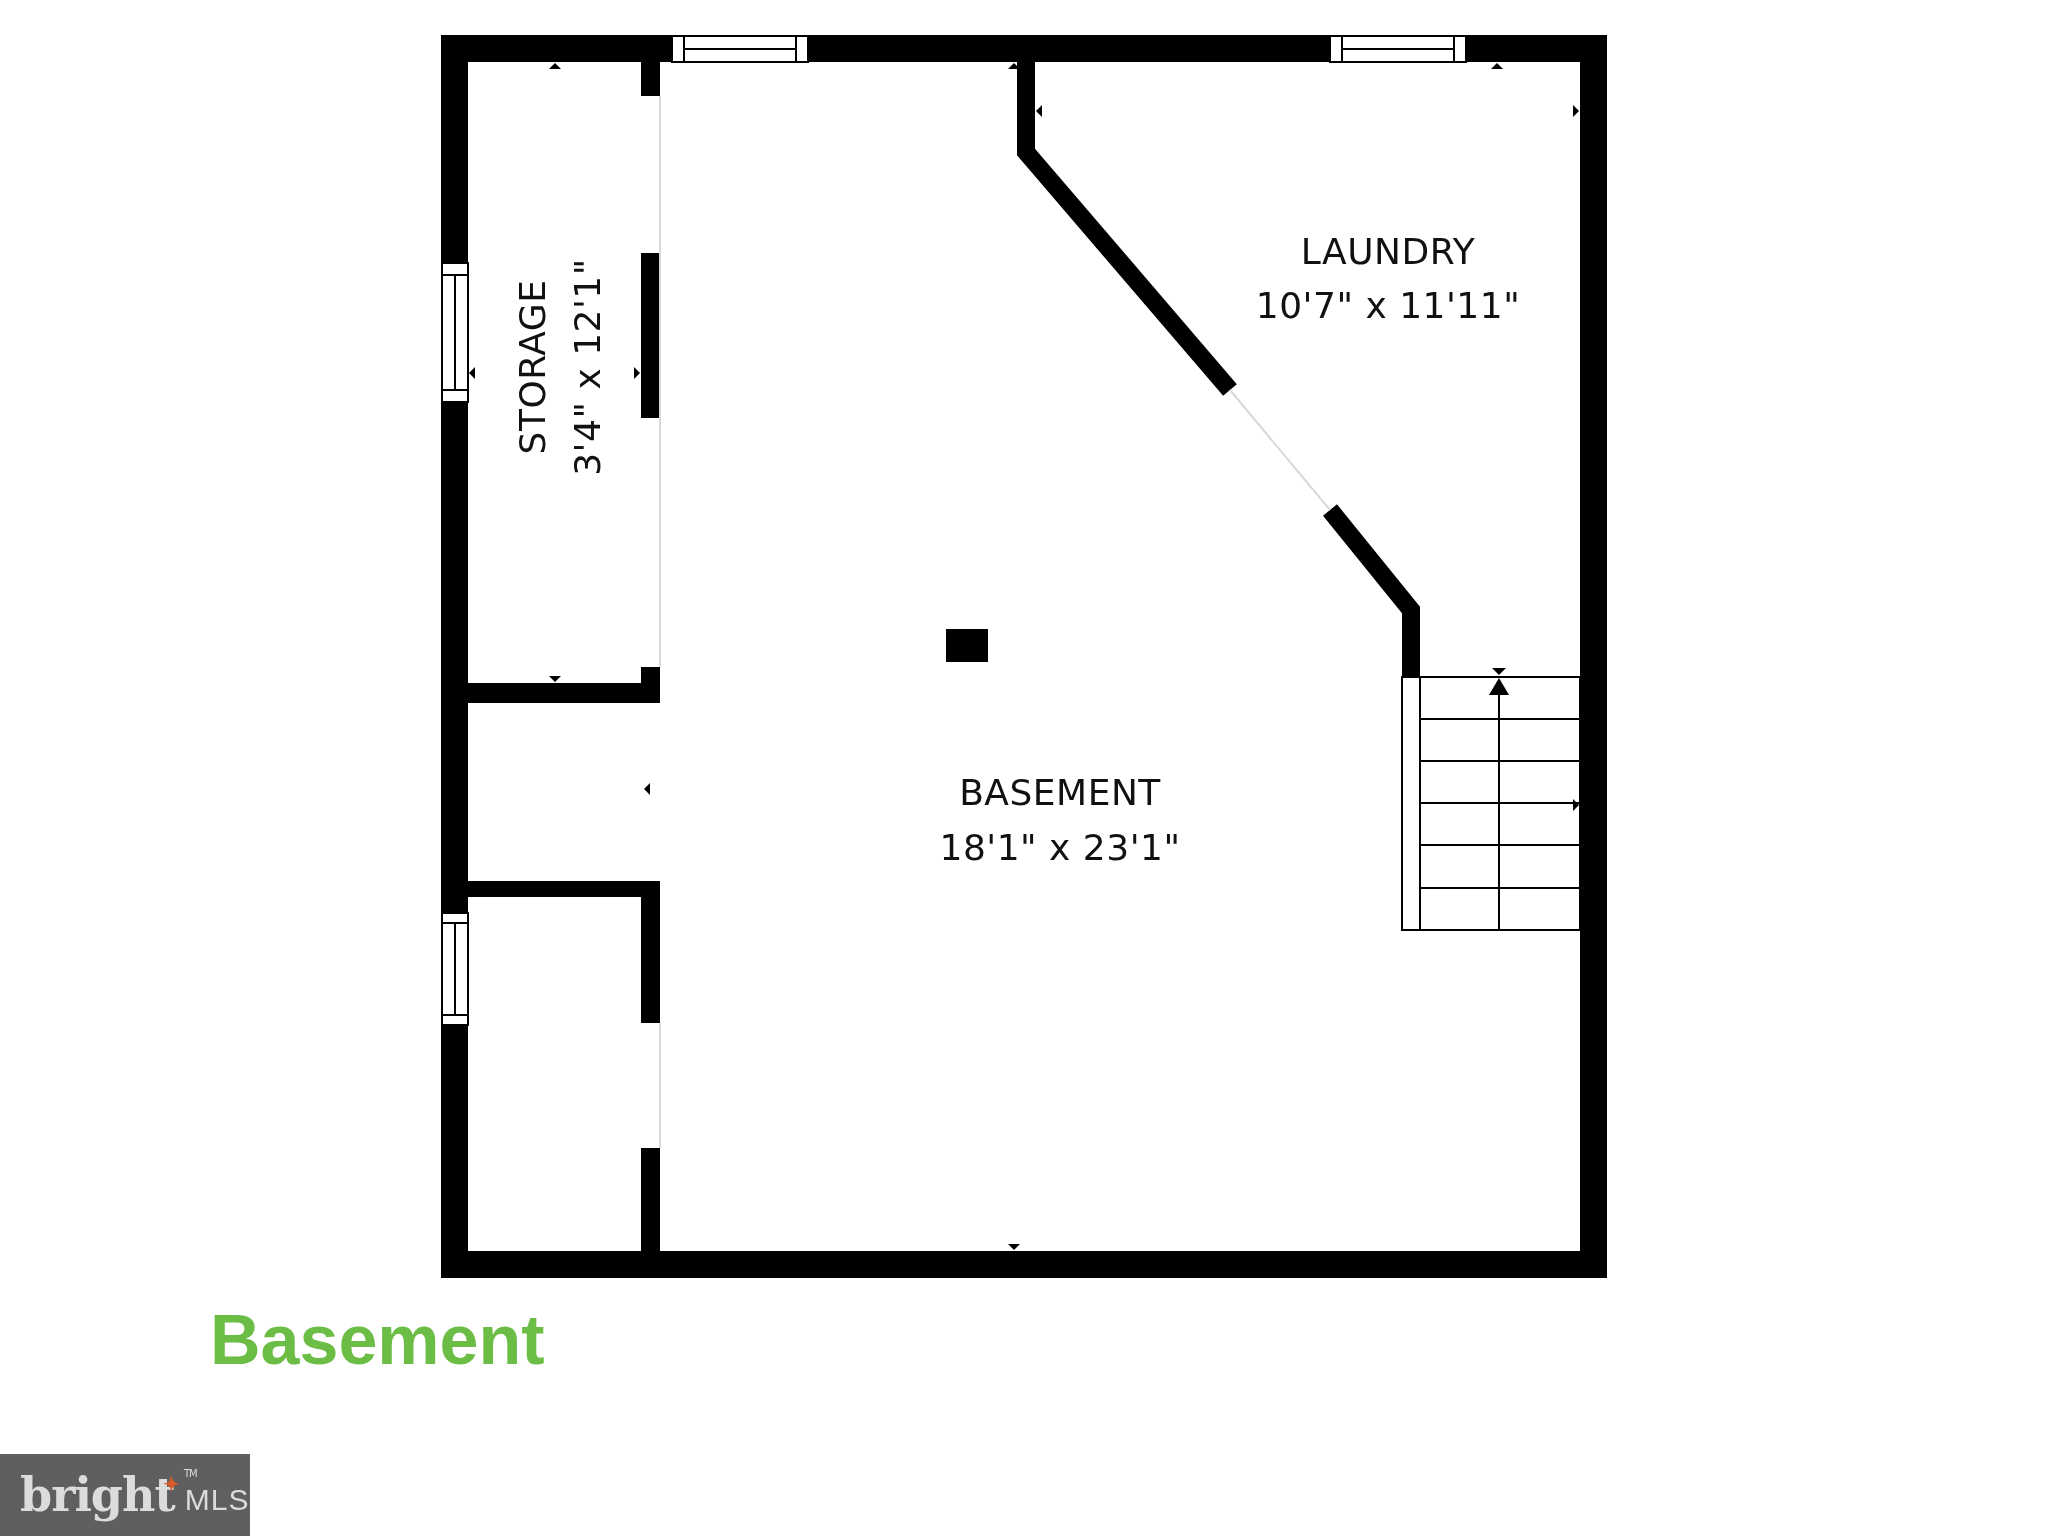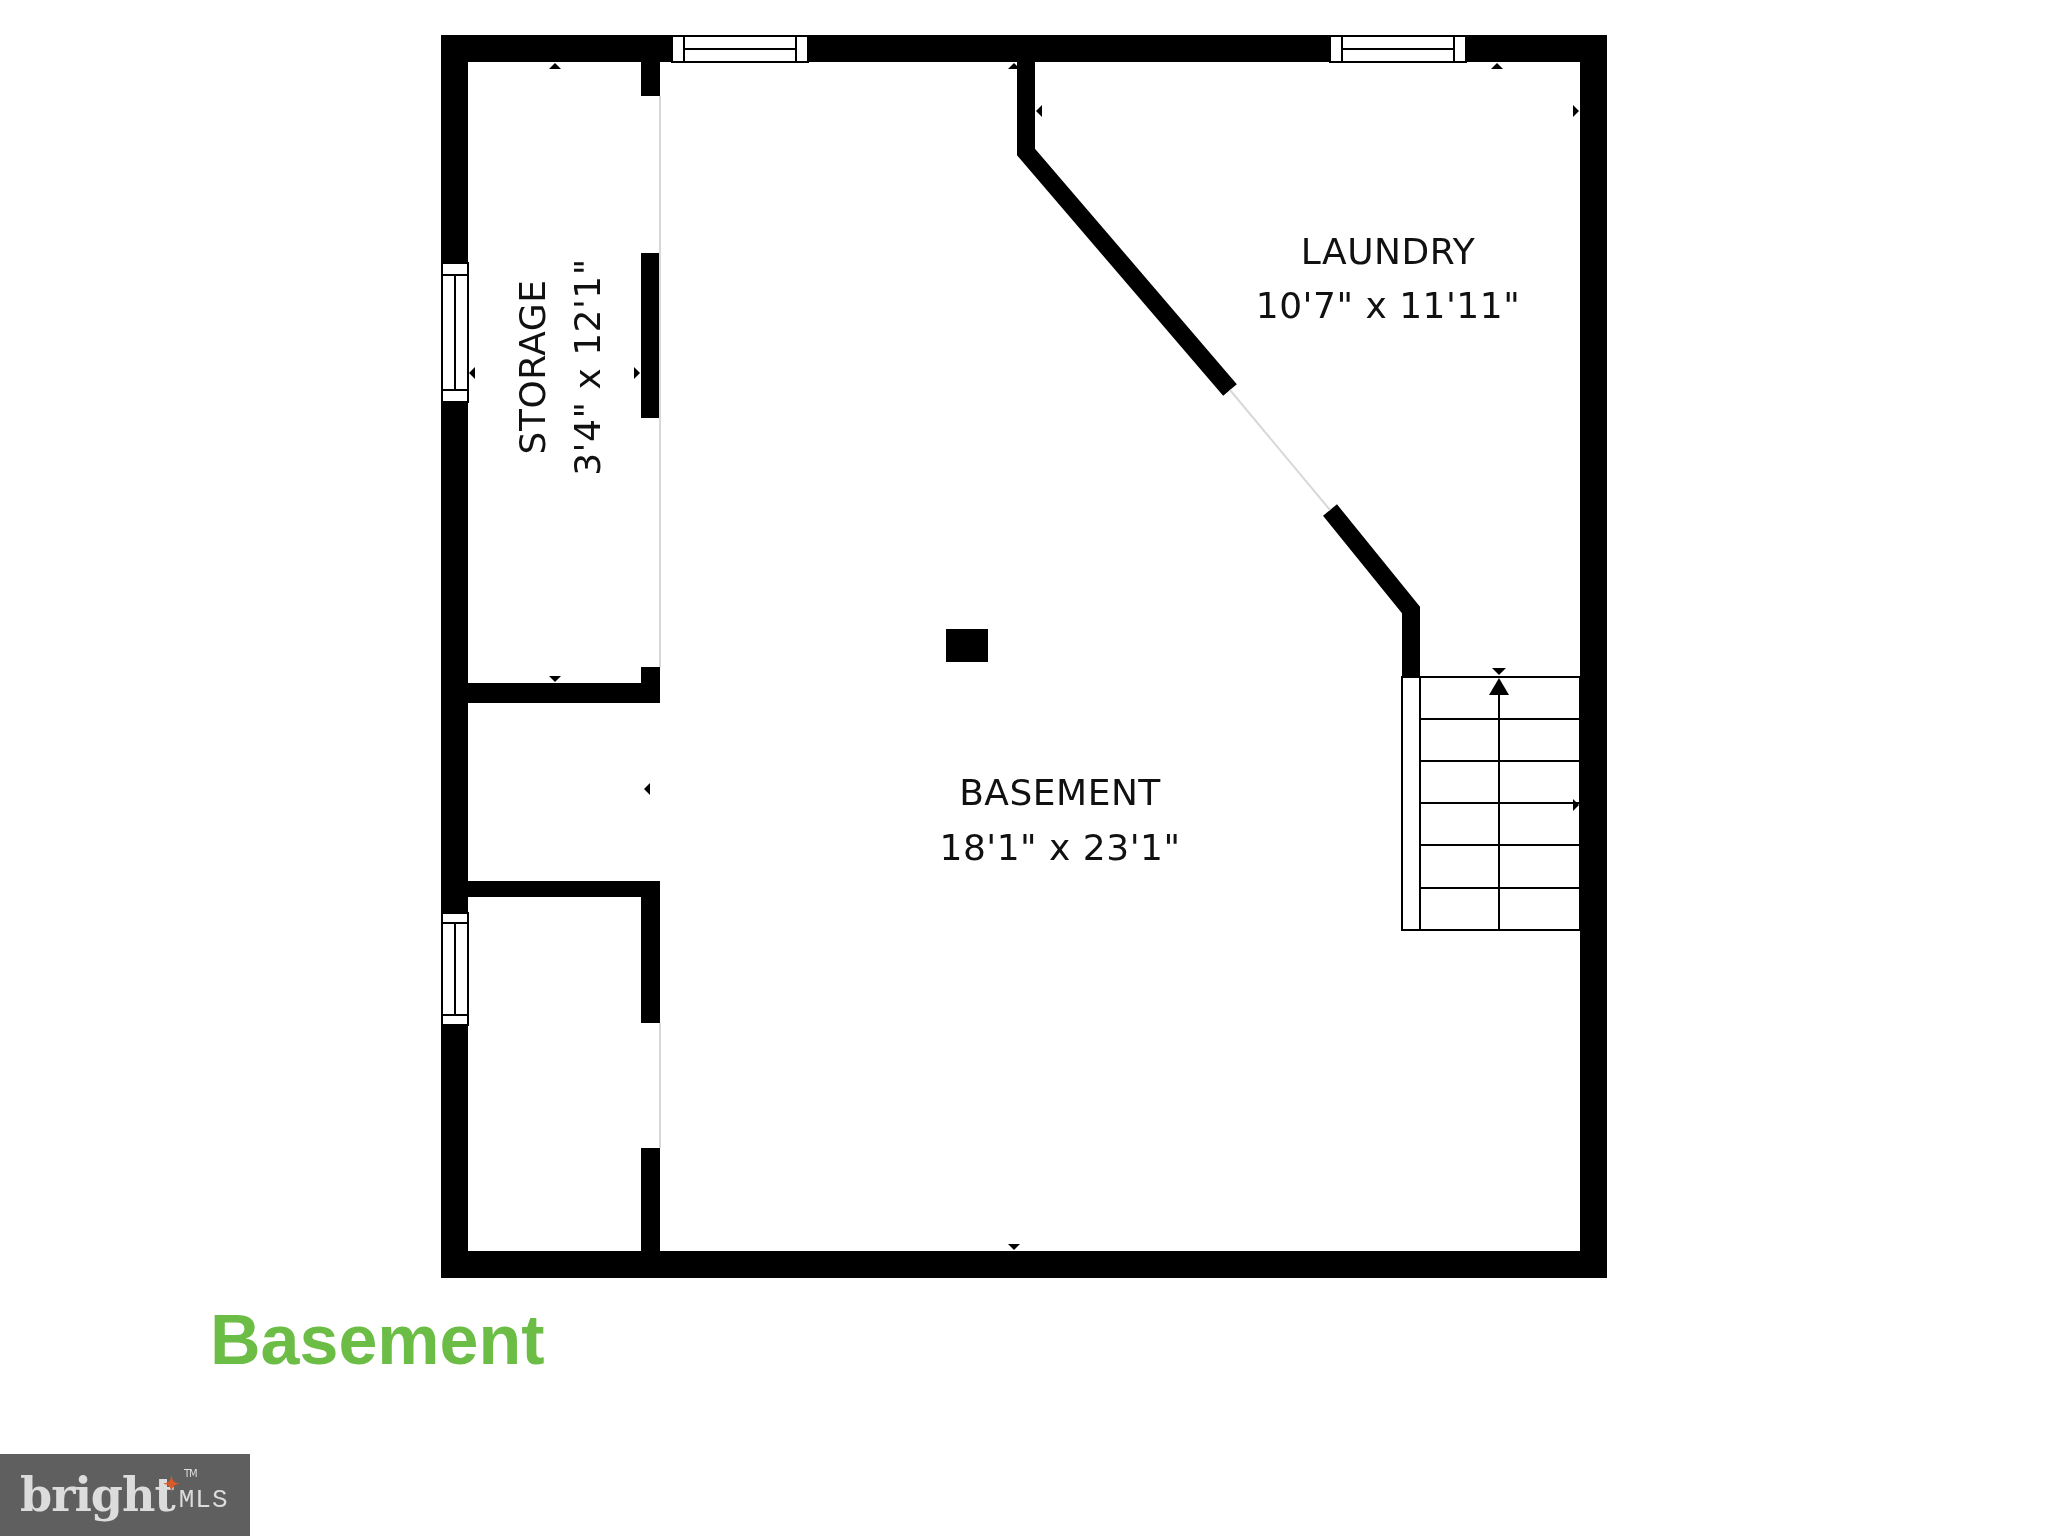--- a/index.html
+++ b/index.html
@@ -4,21 +4,21 @@
 <style>
   html, body { margin: 0; padding: 0; background: #ffffff; }
   body { width: 2048px; height: 1536px; position: relative; overflow: hidden; font-family: "DejaVu Sans", sans-serif; }
   #plan { position: absolute; left: 0; top: 0; width: 2048px; height: 1536px; }
   .room-label { font-family: "DejaVu Sans", sans-serif; font-size: 36px; fill: #111111; text-anchor: middle; letter-spacing: 0.5px; }
   .floor-title { position: absolute; left: 210px; top: 1305px; font-family: "Liberation Sans", sans-serif; font-weight: bold; font-size: 70px; line-height: 1; }
   .logo { position: absolute; left: 0; top: 1454px; width: 250px; height: 82px; display: flex; align-items: center; padding-left: 20px; box-sizing: border-box; }
   .logo-word { font-family: "DejaVu Serif", serif; font-weight: bold; font-size: 46px; letter-spacing: -1px; position: relative; }
   .logo-star { position: absolute; right: -4px; top: 6px; font-size: 20px; line-height: 1; }
   .logo-tm { position: absolute; right: -22px; top: 0px; font-size: 10px; font-family: "DejaVu Sans", sans-serif; font-weight: normal; }
-  .logo-mls { font-family: Liberation Mono, monospace; font-size: 26px; margin-left: 4px; margin-top: 10px; letter-spacing: 1px; }
+  .logo-mls { font-family: Liberation Sans, sans-serif; font-size: 30px; margin-left: 10px; margin-top: 10px; letter-spacing: 1px; }
 </style>
 </head>
 <body>
 
 <svg id="plan" viewBox="0 0 2048 1536" xmlns="http://www.w3.org/2000/svg">
 
   <g fill="#000">
     <rect x="441" y="35" width="1166" height="27"></rect>
     <rect x="441" y="1251" width="1166" height="27"></rect>
     <rect x="441" y="35" width="27" height="1243"></rect>

